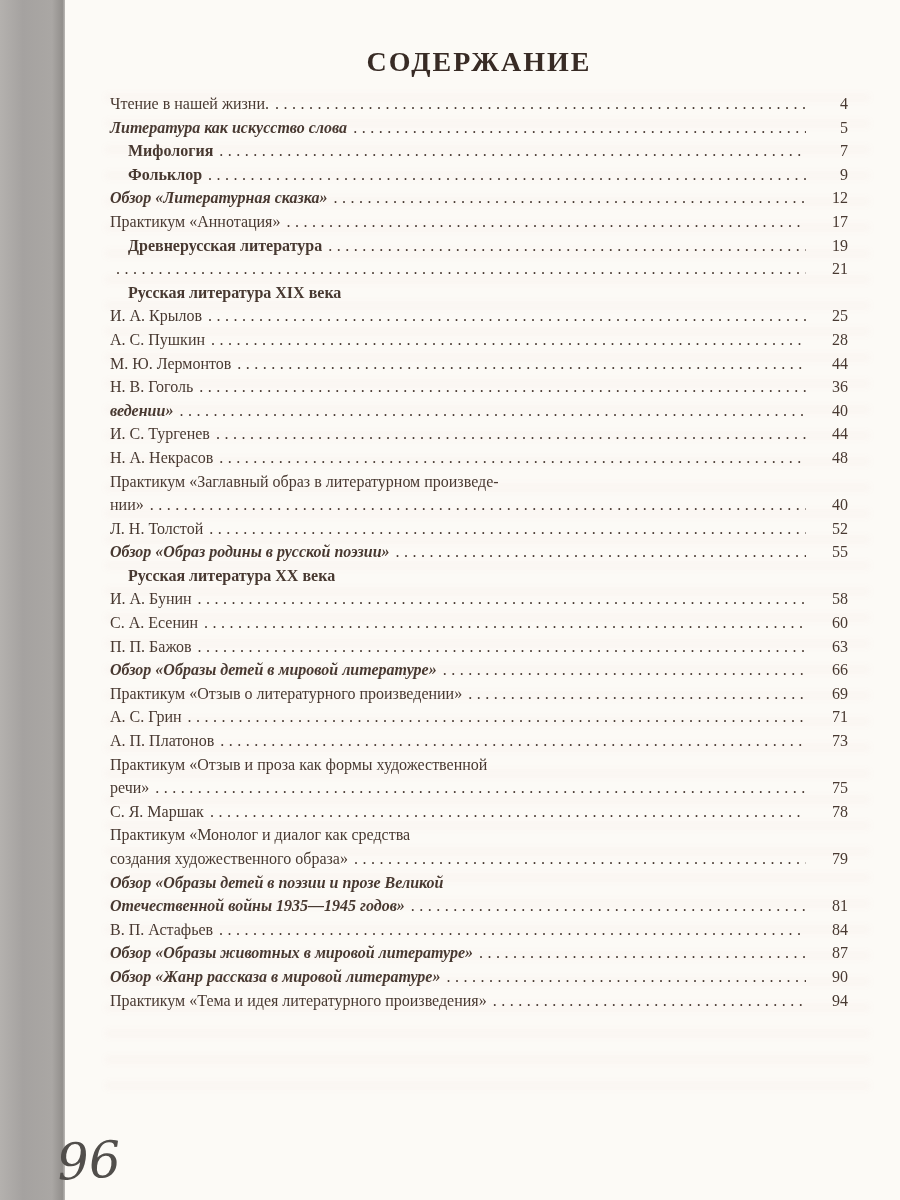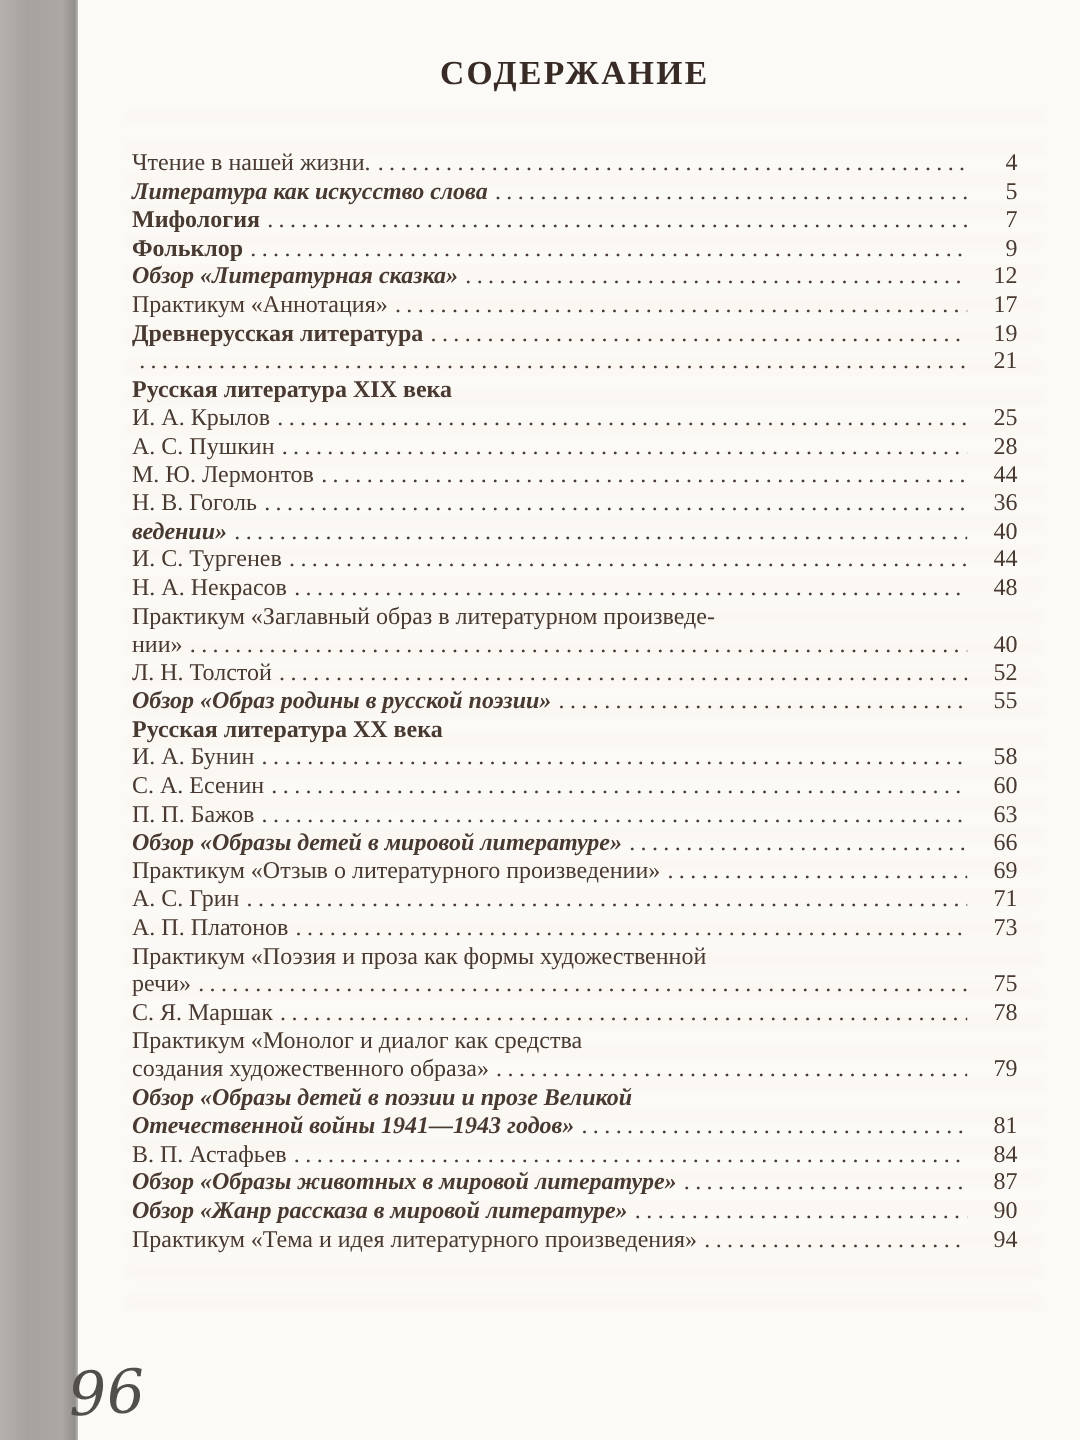--- a/index.html
+++ b/index.html
@@ -25,42 +25,42 @@
     background: repeating-linear-gradient(
       0deg,
       rgba(205,140,130,0.10) 0px, rgba(205,140,130,0.10) 9px,
       rgba(0,0,0,0) 9px, rgba(0,0,0,0) 26px);
     filter: blur(3px);
     opacity: 0.35;
     pointer-events: none;
   }
   .page-title {
     position: relative;
-    margin: 0 0 47px 0;
+    margin: 0 0 14px 0;
     text-align: center;
     font-size: 28px;
     line-height: 32px;
     font-weight: bold;
     letter-spacing: 2px;
     color: #382b25;
   }
   .toc {
     position: relative;
     color: #483931;
   }
   .toc-row {
     display: flex;
     align-items: baseline;
     height: 23.6px;
-    font-size: 20px;
+    font-size: 16px;
     line-height: 23.6px;
     white-space: nowrap;
   }
   .style-regular    { font-weight: normal; font-style: normal; }
-  .style-bold       { font-weight: bold;   font-style: normal; }
+  .style-bold       { font-weight: bold;   font-style: normal; margin-left: 18px; }
   .style-bolditalic { font-weight: bold;   font-style: italic; align-items: center; }
   .entry-text { flex: 0 0 auto; }
   .leader {
     flex: 1 1 auto;
     overflow: hidden;
     margin-left: 6px;
     letter-spacing: 4.5px;
     font-style: normal;
     font-weight: normal;
   }
@@ -218,21 +218,21 @@
         <span class="entry-text">А. С. Грин</span>
         <span class="leader">........................................................................................................................................................................................................</span>
         <span class="page-num">71</span>
       </div>
       <div class="toc-row style-regular">
         <span class="entry-text">А. П. Платонов</span>
         <span class="leader">........................................................................................................................................................................................................</span>
         <span class="page-num">73</span>
       </div>
       <div class="toc-row style-regular">
-        <span class="entry-text">Практикум «Поэзия и проза как формы художественной</span>
+        <span class="entry-text">Практикум «Отзыв и проза как формы художественной</span>
       </div>
       <div class="toc-row style-regular">
         <span class="entry-text">речи»</span>
         <span class="leader">........................................................................................................................................................................................................</span>
         <span class="page-num">75</span>
       </div>
       <div class="toc-row style-regular">
         <span class="entry-text">С. Я. Маршак</span>
         <span class="leader">........................................................................................................................................................................................................</span>
         <span class="page-num">78</span>
@@ -242,21 +242,21 @@
       </div>
       <div class="toc-row style-regular">
         <span class="entry-text">создания художественного образа»</span>
         <span class="leader">........................................................................................................................................................................................................</span>
         <span class="page-num">79</span>
       </div>
       <div class="toc-row style-bolditalic">
         <span class="entry-text">Обзор «Образы детей в поэзии и прозе Великой</span>
       </div>
       <div class="toc-row style-bolditalic">
-        <span class="entry-text">Отечественной войны 1941—1943 годов»</span>
+        <span class="entry-text">Отечественной войны 1935—1945 годов»</span>
         <span class="leader">........................................................................................................................................................................................................</span>
         <span class="page-num">81</span>
       </div>
       <div class="toc-row style-regular">
         <span class="entry-text">В. П. Астафьев</span>
         <span class="leader">........................................................................................................................................................................................................</span>
         <span class="page-num">84</span>
       </div>
       <div class="toc-row style-bolditalic">
         <span class="entry-text">Обзор «Образы животных в мировой литературе»</span>

